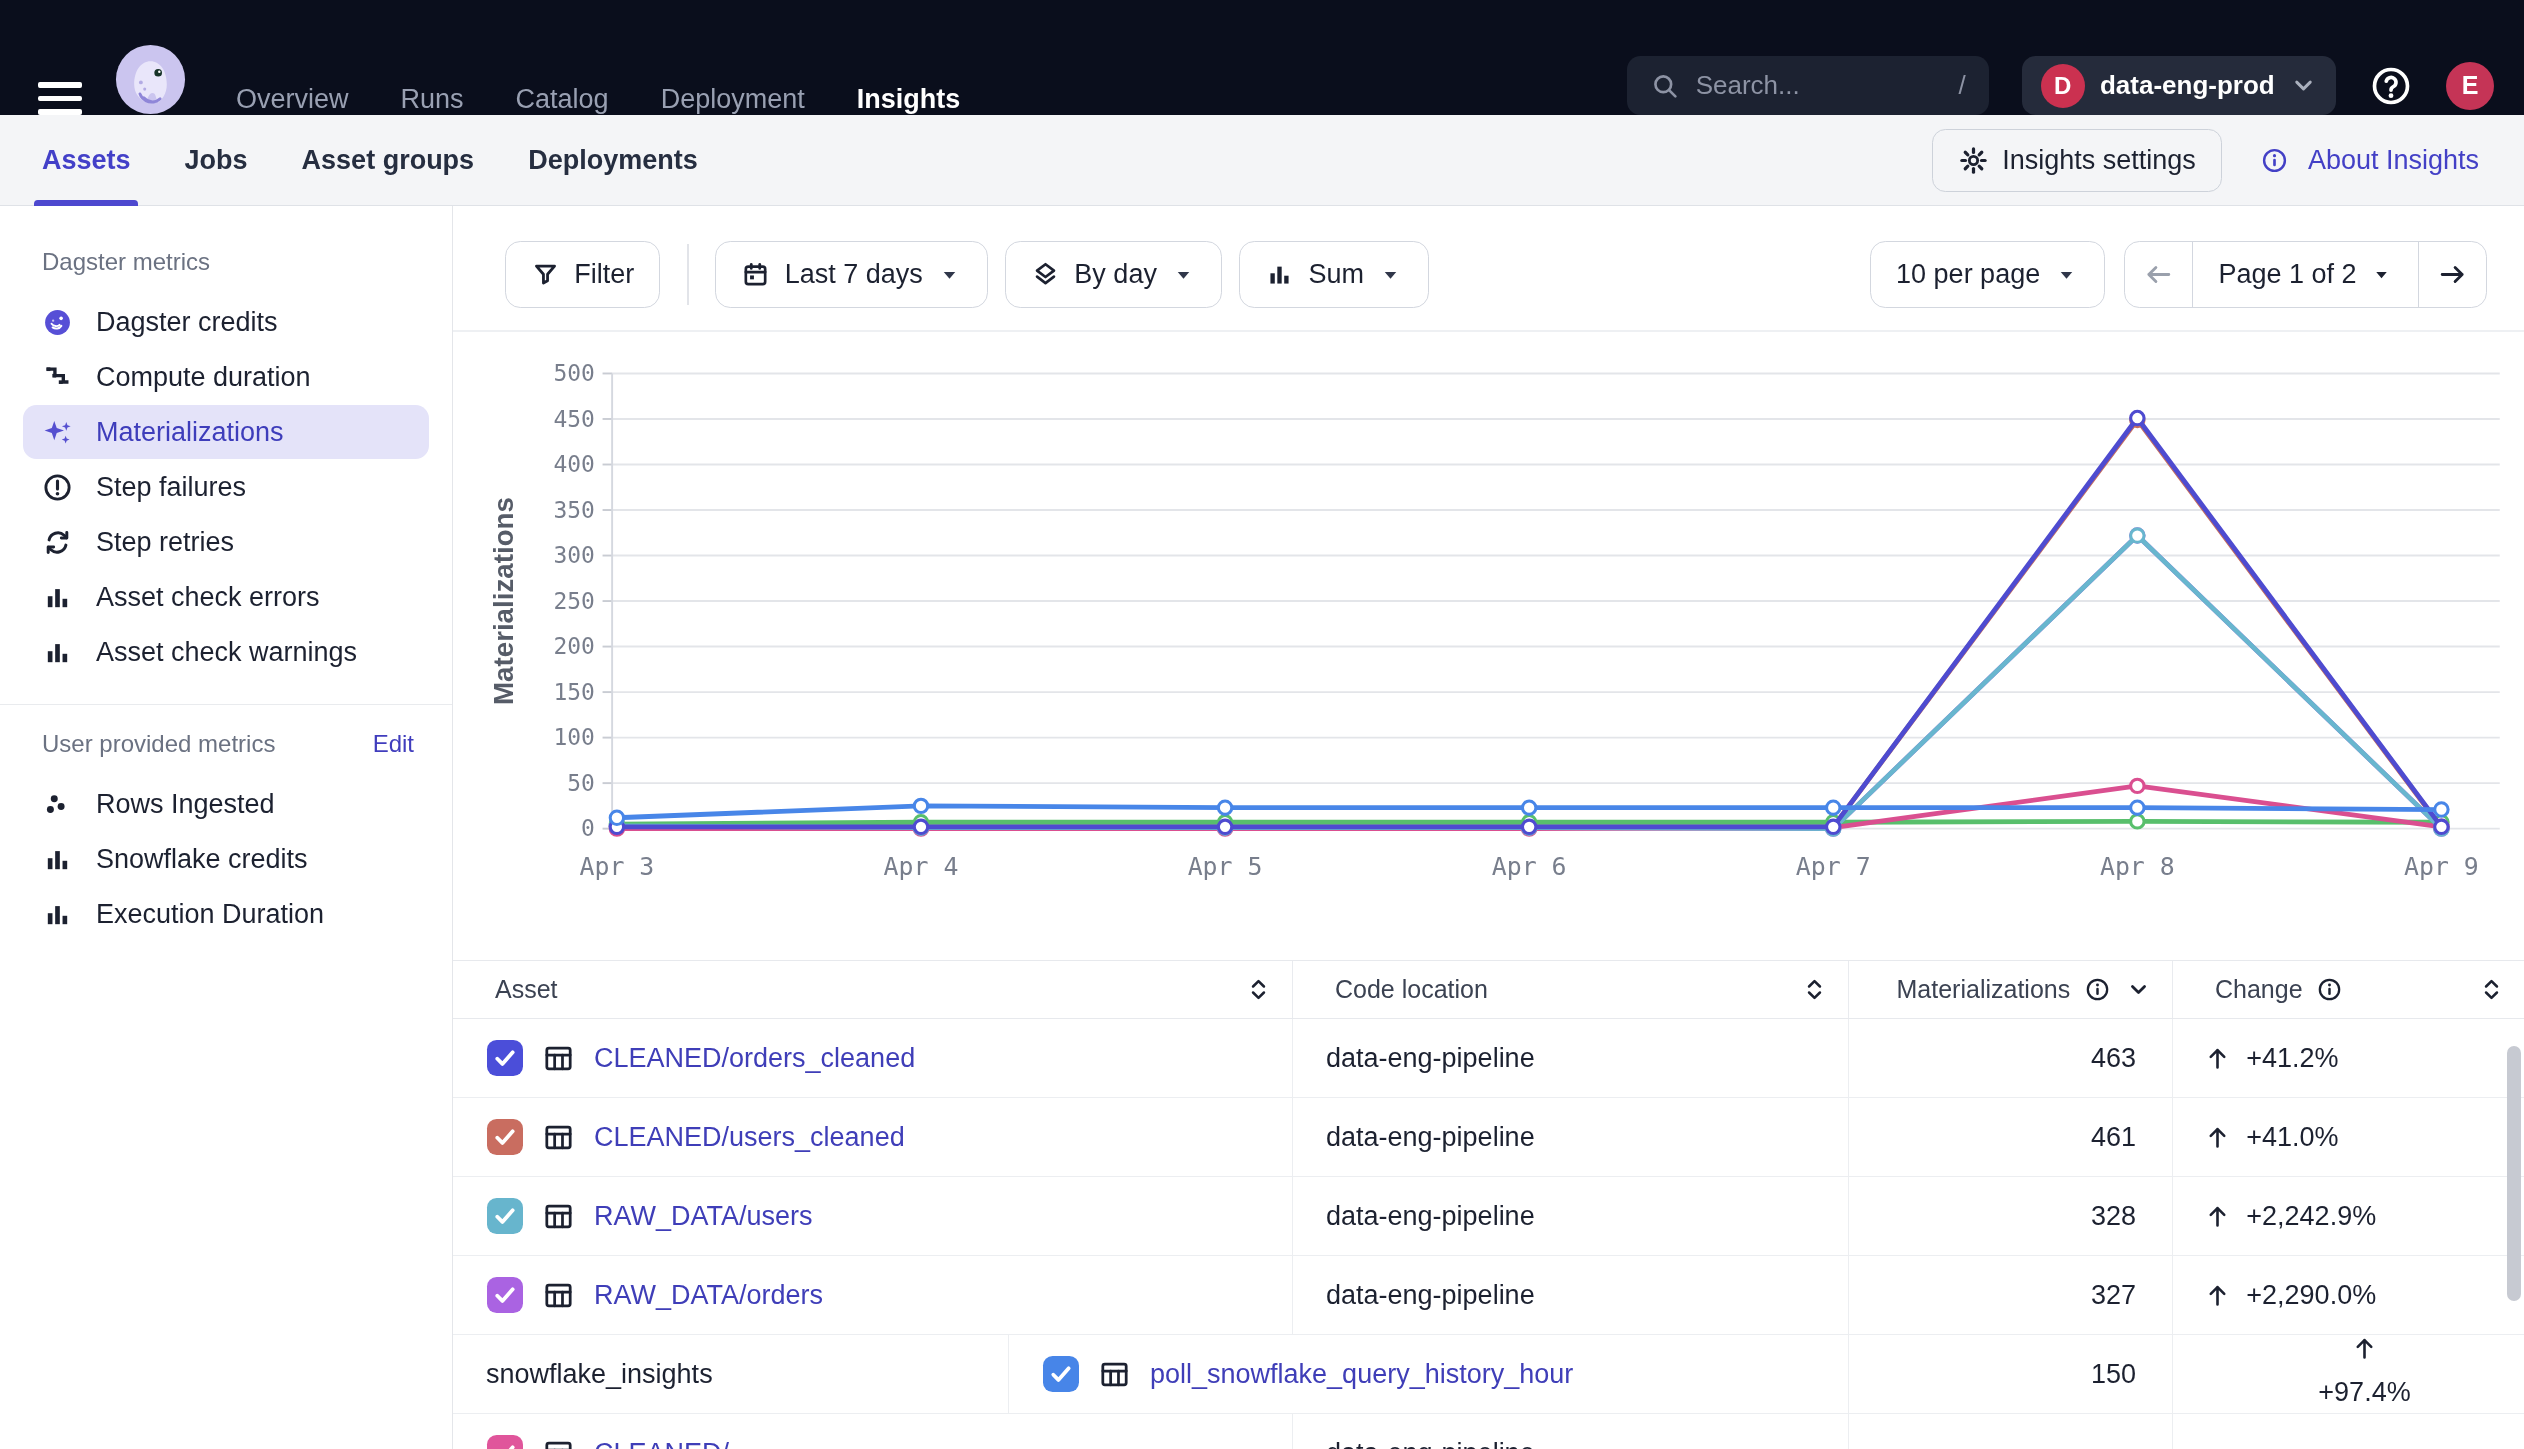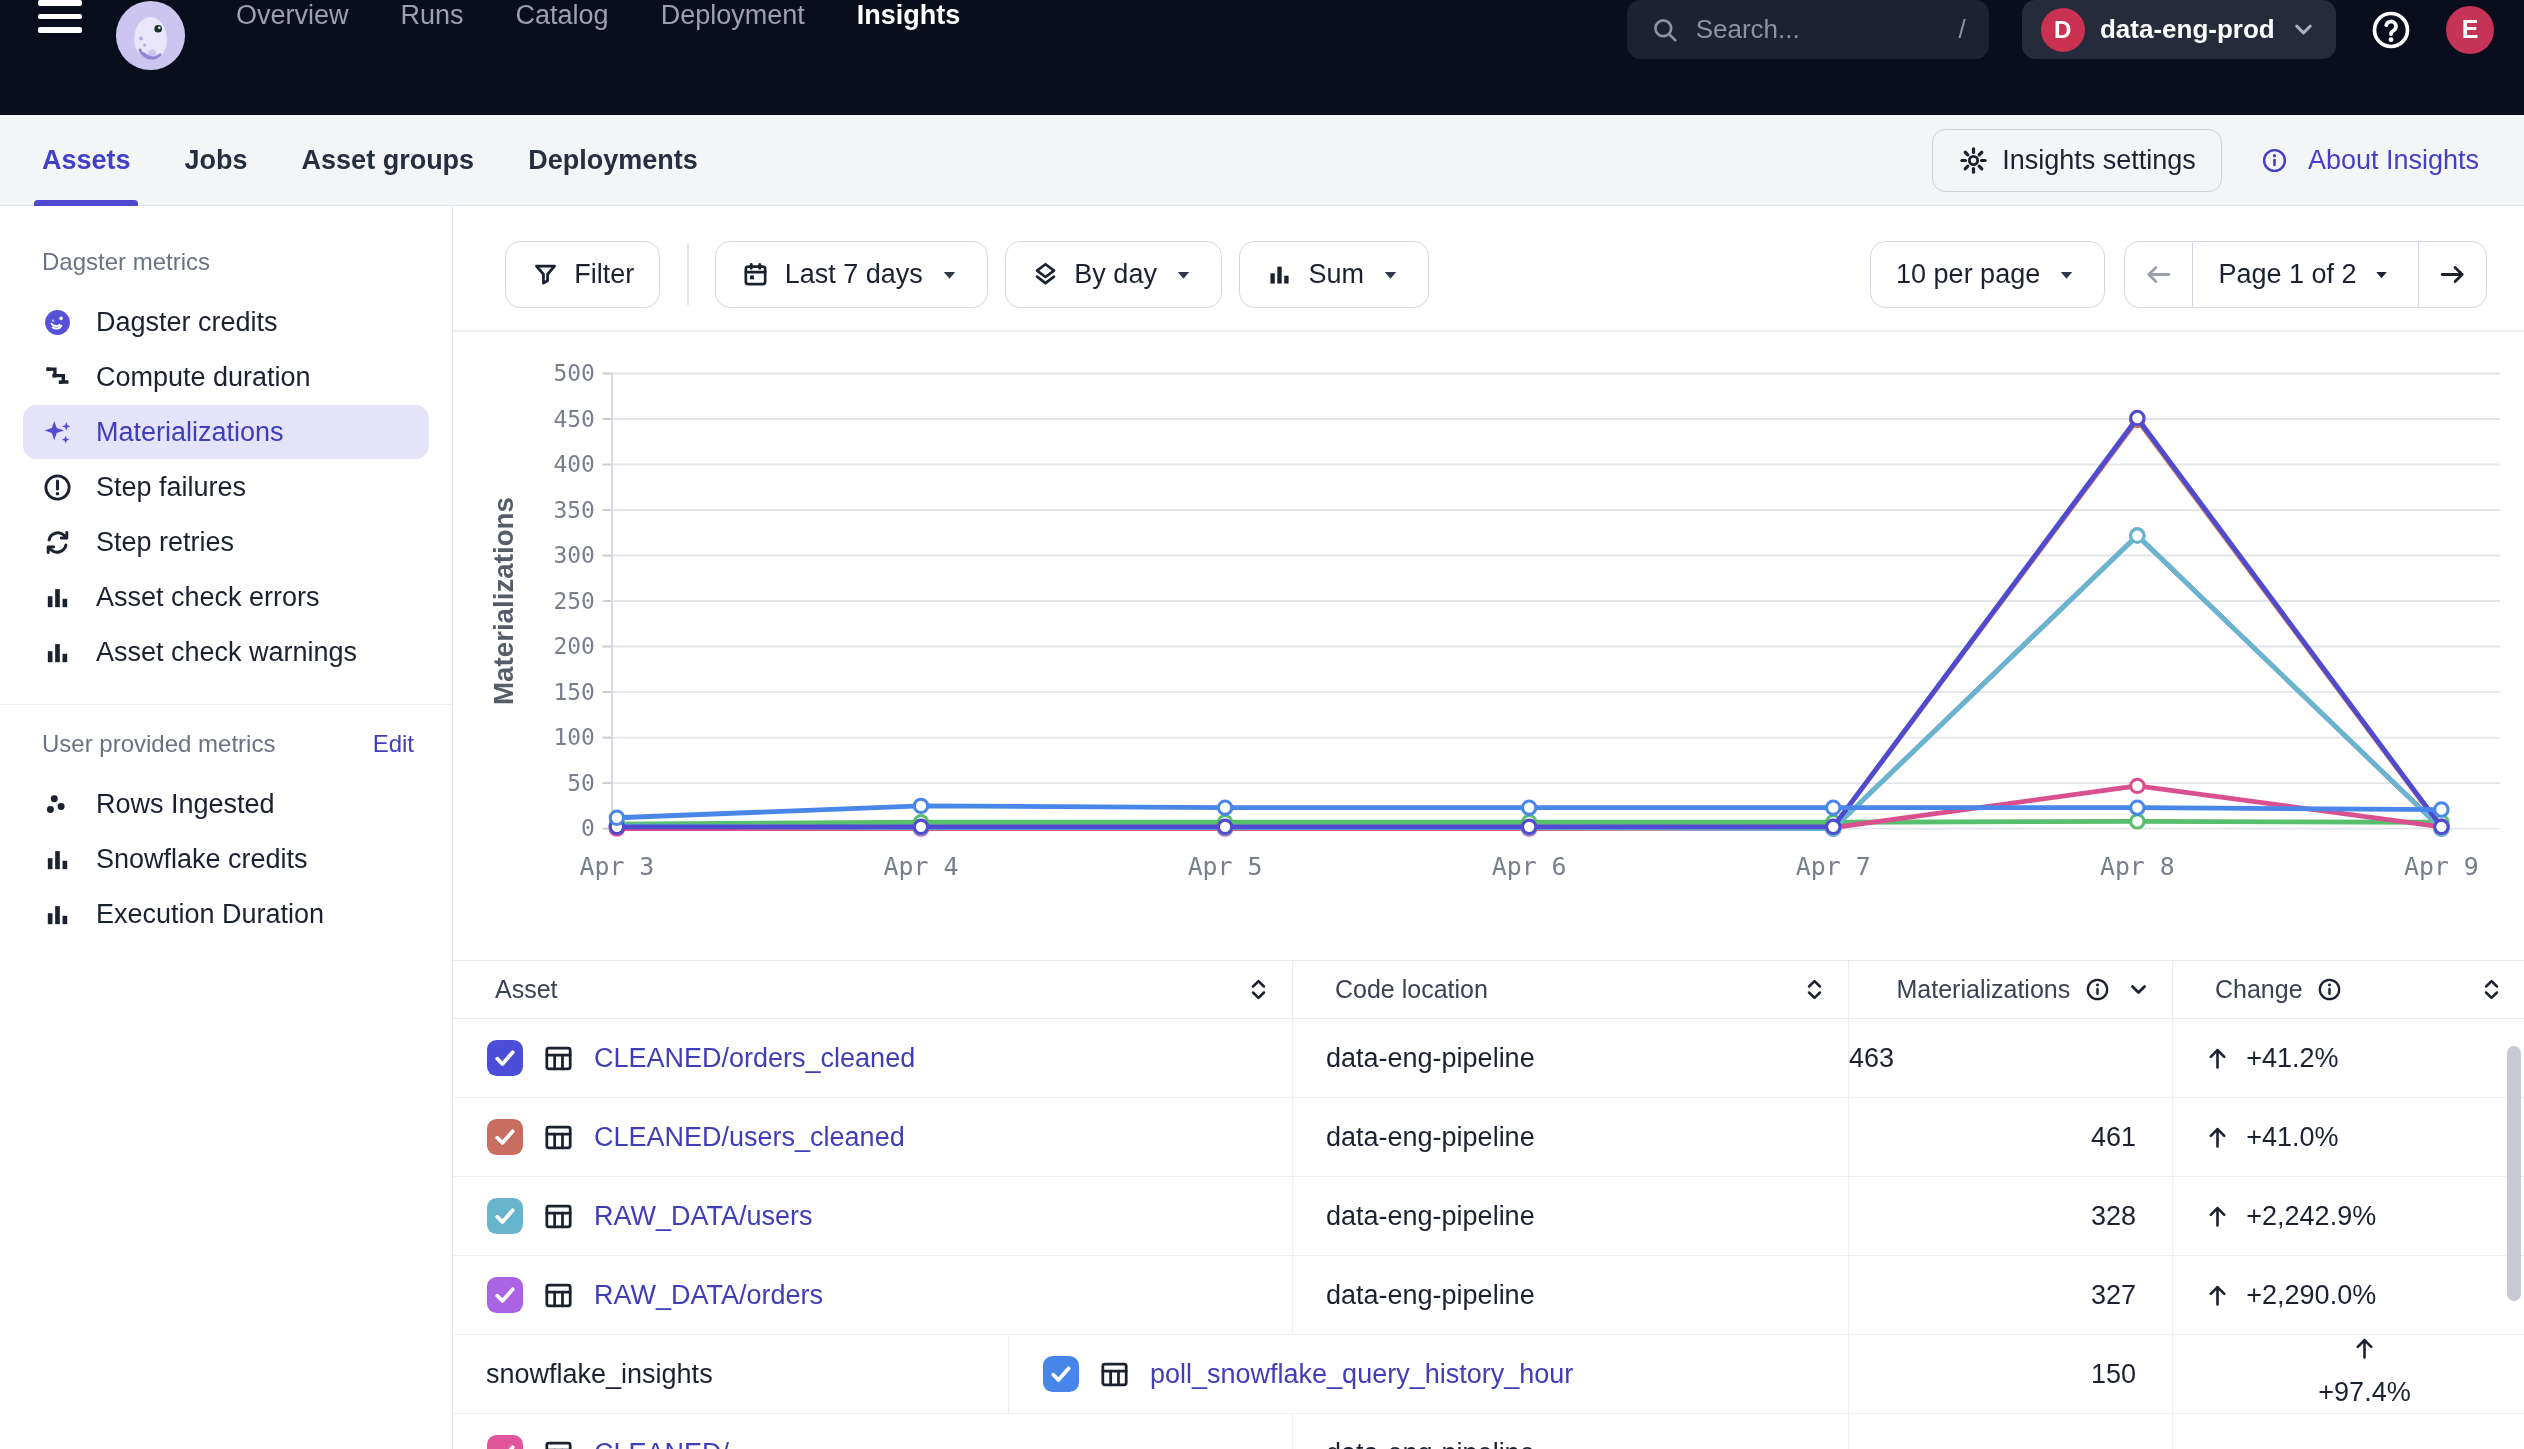--- a/index.html
+++ b/index.html
@@ -4,21 +4,21 @@
 <style>
   html,body{margin:0;padding:0}
   body{width:2525px;height:1450px;position:relative;overflow:hidden;background:#fff;
        font-family:"Liberation Sans",sans-serif;color:#1c2130}
   .abs{position:absolute}
   .icn{display:inline-flex;align-items:center;justify-content:center;flex:none}
   .icn svg{width:100%;height:100%;display:block}
 
   
   .topnav{position:absolute;left:0;top:0;width:2525px;height:115px;background:#0a0e1c;
-          display:flex;align-items:flex-start;padding:0 31px 0 38px;box-sizing:border-box}
+          display:flex;align-items:flex-end;padding:0 31px 0 38px;box-sizing:border-box}
   .burger{width:44px;height:33px;display:flex;flex-direction:column;justify-content:space-between;cursor:pointer}
   .burger span{height:5.7px;background:#fff;border-radius:1.9px}
   .logo{width:71px;height:71px;margin-left:33px}
   .navlinks{display:flex;gap:52px;margin-left:50px}
   .navlink{font-size:27px;font-weight:500;color:#99a0b2;cursor:pointer}
   .navlink.active{color:#fff;font-weight:600}
   .nav-right{margin-left:auto;display:flex;align-items:center;gap:33px}
   .searchpill{width:362px;height:59px;border-radius:13.4px;background:#1c2231;display:flex;
               align-items:center;padding:0 23px;box-sizing:border-box;gap:17px;color:#8d93a4;font-size:26px}
   .searchpill .ph{flex:1}
@@ -567,21 +567,21 @@
               <line x1="3.5" y1="9.5" x2="20.5" y2="9.5" fill="none" stroke="currentColor" stroke-linecap="round" stroke-linejoin="round" stroke-width="2"></line>
               <line x1="9.2" y1="9.5" x2="9.2" y2="19.5" fill="none" stroke="currentColor" stroke-linecap="round" stroke-linejoin="round" stroke-width="2"></line>
               <line x1="14.9" y1="9.5" x2="14.9" y2="19.5" fill="none" stroke="currentColor" stroke-linecap="round" stroke-linejoin="round" stroke-width="2"></line>
             </svg>
           </span>
           <span class="alink">CLEANED/orders_cleaned</span>
         </div>
         <div class="td" style="width: 556px; padding-left: 33px;">
           <span>data-eng-pipeline</span>
         </div>
-        <div class="td" style="width: 324px; ">
+        <div class="td" style="width: 324px; justify-content: flex-end; padding-right: 36px;">
           <span>463</span>
         </div>
         <div class="td" style="width: 352px; padding-left: 31px; gap: 15.3px;">
           <span class="icn" style="width: 27px; height: 27px;">
             <svg viewBox="0 0 24 24">
               <path d="M12 20V4.5M6 10.5l6-6 6 6" fill="none" stroke="currentColor" stroke-linecap="round" stroke-linejoin="round" stroke-width="2.3"></path>
             </svg>
           </span>
           <span>+41.2%</span>
         </div>

